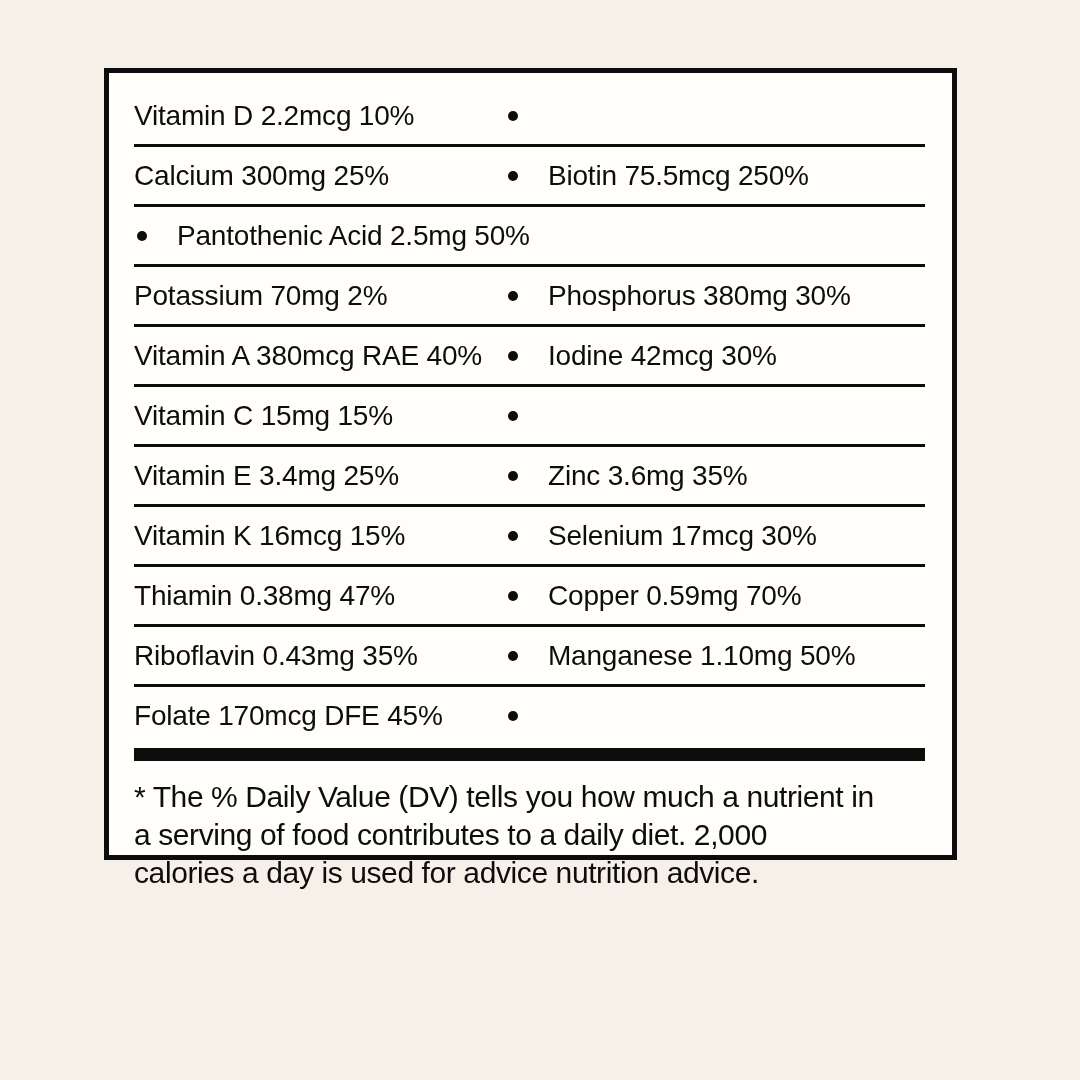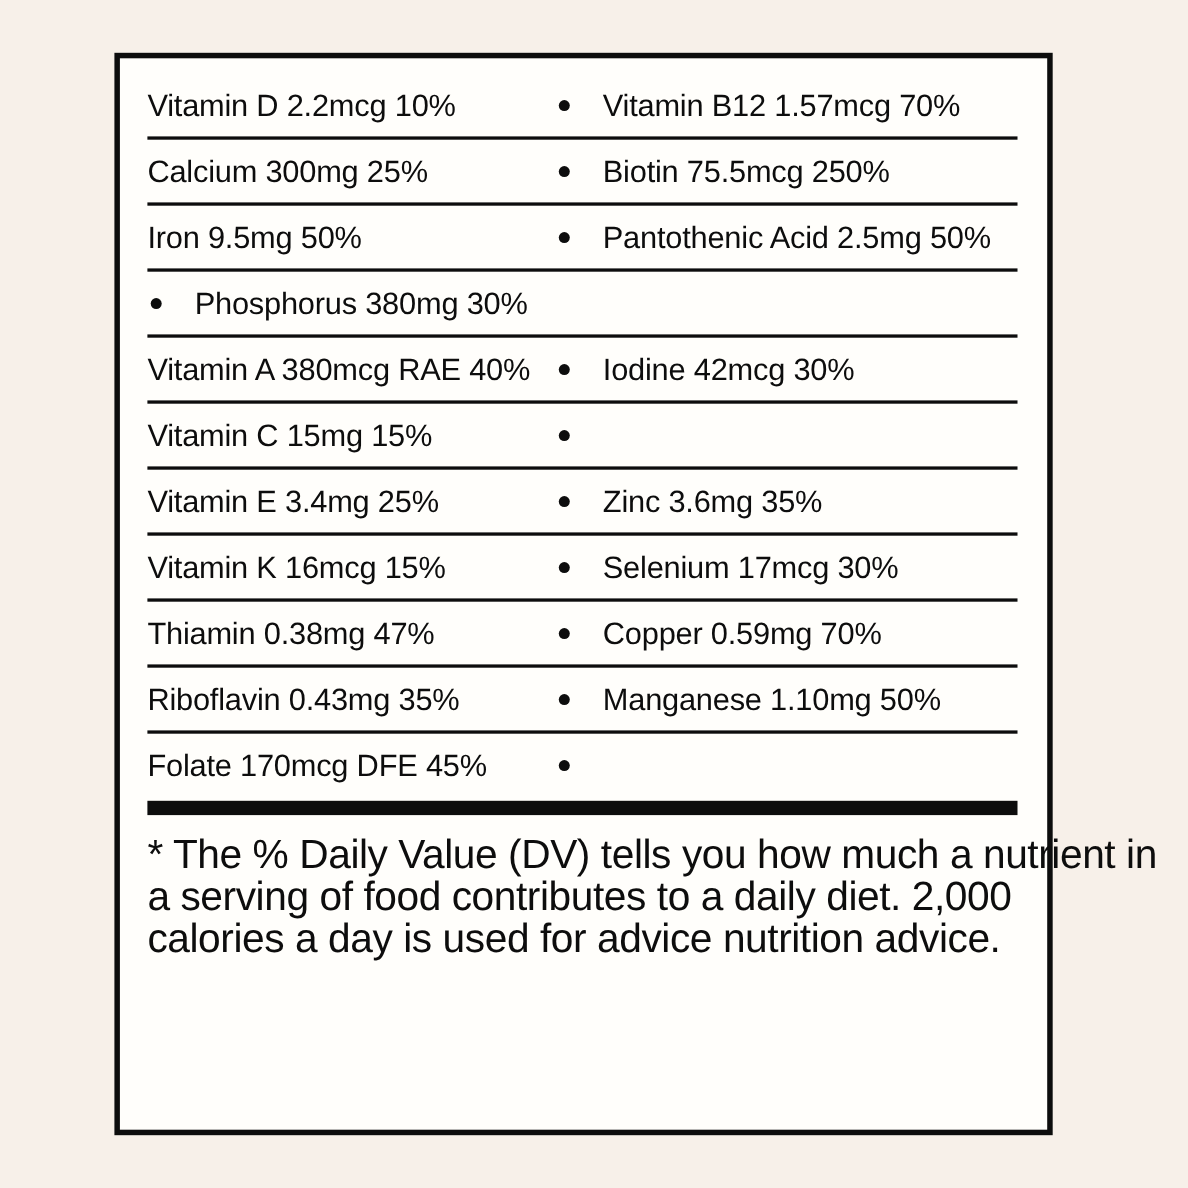--- a/index.html
+++ b/index.html
@@ -11,23 +11,23 @@
     height: 1080px;
     background: #f7f0e9;
     font-family: "Liberation Sans", sans-serif;
     color: #0d0d0d;
     position: relative;
     overflow: hidden;
   }
   .label-panel {
     position: absolute;
     left: 104px;
-    top: 48px;
+    top: 68px;
     width: 853px;
-    height: 984px;
+    height: 792px;
     background: #fffefb;
     border: 5px solid #0d0d0d;
     box-sizing: border-box;
   }
   .nutrient-table {
     margin: 14px 27px 0 25px;
   }
   .nutrient-row {
     display: flex;
     align-items: center;
@@ -62,59 +62,58 @@
     letter-spacing: -0.2px;
     white-space: nowrap;
   }
   .thick-rule {
     margin: 4px 27px 0 25px;
     height: 13px;
     background: #0d0d0d;
   }
   .footnote {
     margin: 17px 30px 0 25px;
-    font-size: 37px;
+    font-size: 30px;
     line-height: 38px;
     letter-spacing: -0.4px;
   }
   .footnote-line {
     white-space: nowrap;
   }
 </style>
 </head>
 <body>
 
 <div class="label-panel">
   <div class="nutrient-table">
 
     <div class="nutrient-row">
       <span class="cell-left">Vitamin D 2.2mcg 10%</span>
       <span class="bullet-cell">
           <span class="bullet"></span>
         </span>
-      <span class="cell-right">Vitamin B12 1.57mcg 70%</span>
     </div>
 
     <div class="nutrient-row">
       <span class="cell-left">Calcium 300mg 25%</span>
       <span class="bullet-cell">
           <span class="bullet"></span>
         </span>
       <span class="cell-right">Biotin 75.5mcg 250%</span>
     </div>
 
     <div class="nutrient-row">
-      <span class="cell-left">Iron 9.5mg 50%</span>
       <span class="bullet-cell">
           <span class="bullet"></span>
         </span>
       <span class="cell-right">Pantothenic Acid 2.5mg 50%</span>
     </div>
 
     <div class="nutrient-row">
+      <span class="cell-left">Potassium 70mg 2%</span>
       <span class="bullet-cell">
           <span class="bullet"></span>
         </span>
       <span class="cell-right">Phosphorus 380mg 30%</span>
     </div>
 
     <div class="nutrient-row">
       <span class="cell-left">Vitamin A 380mcg RAE 40%</span>
       <span class="bullet-cell">
           <span class="bullet"></span>

